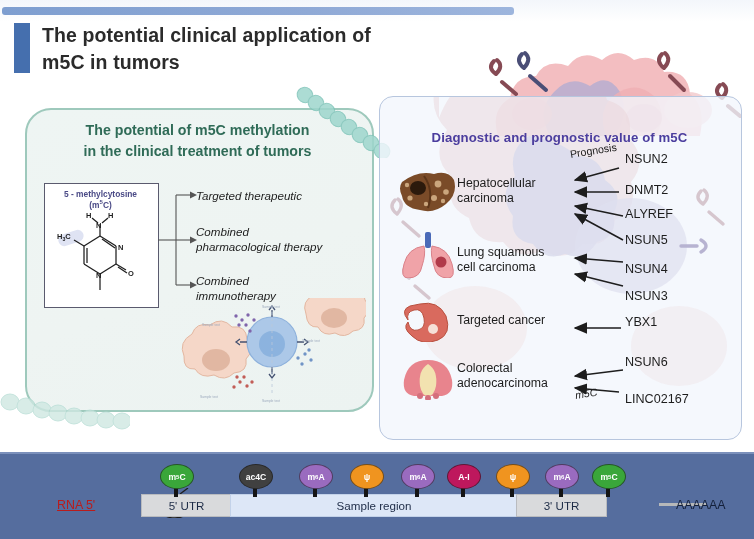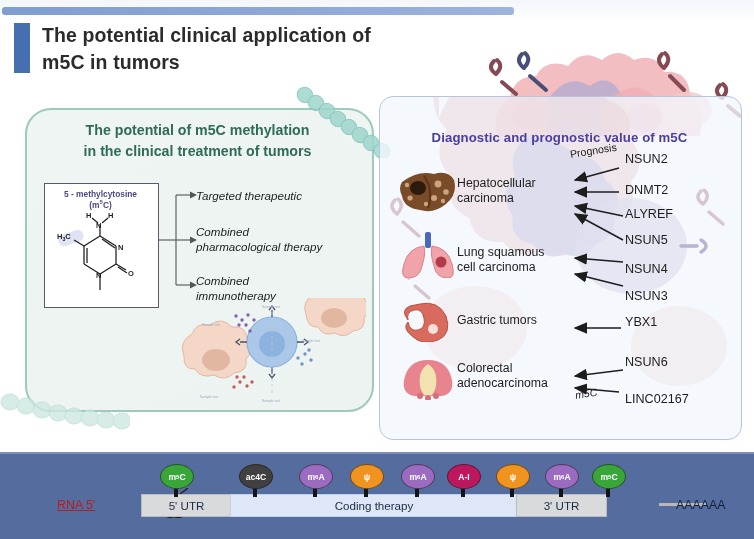--- a/index.html
+++ b/index.html
@@ -413,21 +413,21 @@
 
   <div class="cancer-label" style="left:457px;top:245px;">
     <div>Lung squamous</div>
     <div>cell carcinoma</div>
   </div>
   <div class="cancer-label" style="left:457px;top:176px;">
     <div>Hepatocellular</div>
     <div>carcinoma</div>
   </div>
   <div class="cancer-label" style="left:457px;top:313px;">
-    <div>Gastric tumors</div>
+    <div>Targeted cancer</div>
   </div>
   <div class="cancer-label" style="left:457px;top:361px;">
     <div>Colorectal</div>
     <div>adenocarcinoma</div>
   </div>
 
   <div class="gene-label" style="left:625px;top:152px;">NSUN2</div>
   <div class="gene-label" style="left:625px;top:183px;">DNMT2</div>
   <div class="gene-label" style="left:625px;top:207px;">ALYREF</div>
   <div class="gene-label" style="left:625px;top:233px;">NSUN5</div>
@@ -442,21 +442,21 @@
 
   <div id="rna-label">RNA 5'</div>
 
   <svg id="cap-svg" width="34" height="30">
     <path d="M4 20 q0 -12 13 -12 q12 0 12 11 q0 11 -12 11 q-13 0 -13 -10z" fill="#b6b8ba" stroke="#1d1d1d" stroke-width="1.3"></path>
     <path d="M22 6 L30 0" stroke="#1d1d1d" stroke-width="1.3"></path>
   </svg>
 
   <div id="rna-line-a"></div>
   <div class="rna-seg seg-utr" style="left:141px;width:89px;">5' UTR</div>
-  <div class="rna-seg seg-coding" style="left:230px;width:286px;">Coding therapy</div>
+  <div class="rna-seg seg-coding" style="left:230px;width:286px;">Sample region</div>
   <div class="rna-seg seg-utr" style="left:516px;width:89px;">3' UTR</div>
   <div id="rna-line-b"></div>
   <div id="poly-a">AAAAAA</div>
 
   <div id="mod-layer">
       <div class="mod-stem" style="left: 174px; top: 481px; height: 16px;"></div>
       <div class="mod-bubble" style="left: 160px; top: 464px; width: 32px; height: 23px; background: rgb(58, 166, 58);">m<span class="sup">5</span>C</div>
       <div class="mod-stem" style="left: 253px; top: 481px; height: 16px;"></div>
       <div class="mod-bubble" style="left: 239px; top: 464px; width: 32px; height: 23px; background: #404040;">ac4C</div>
       <div class="mod-stem" style="left: 313px; top: 481px; height: 16px;"></div>

